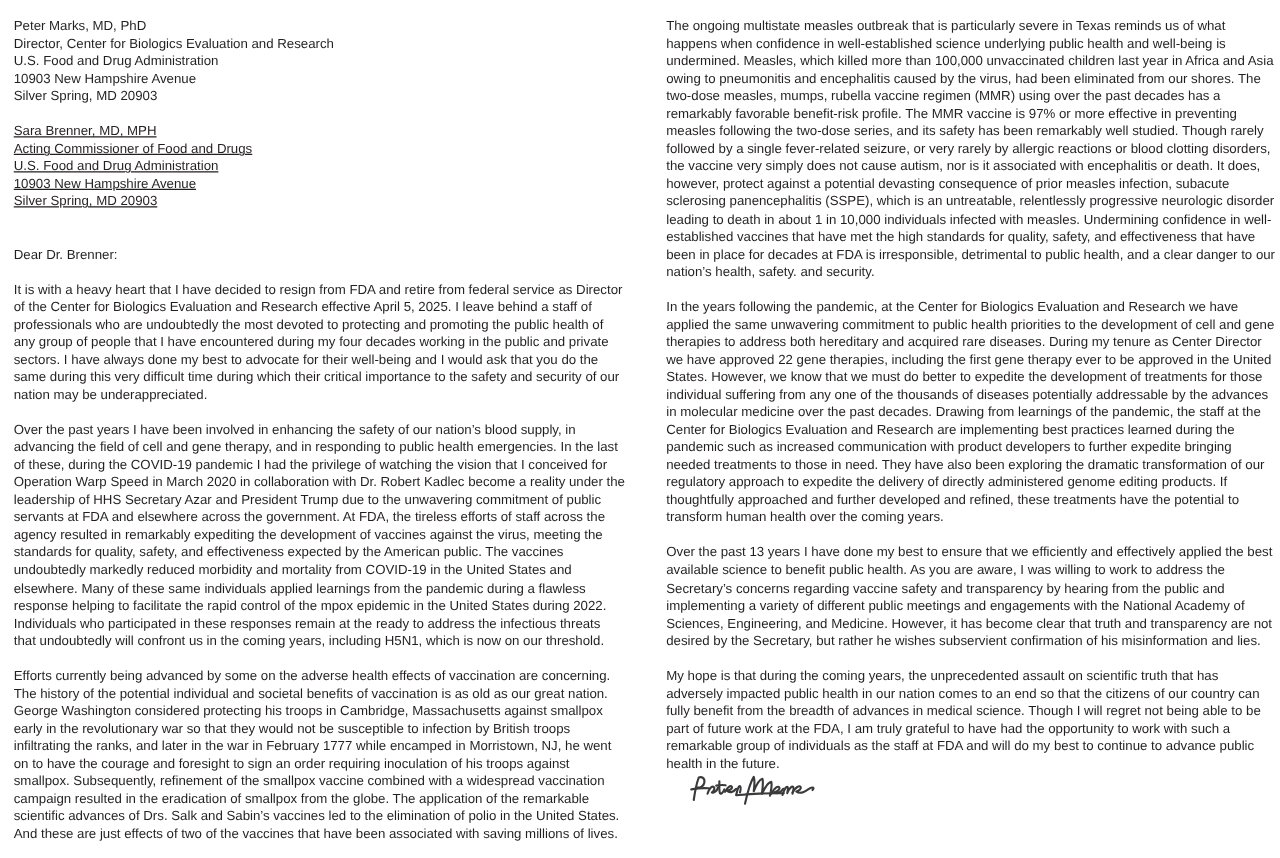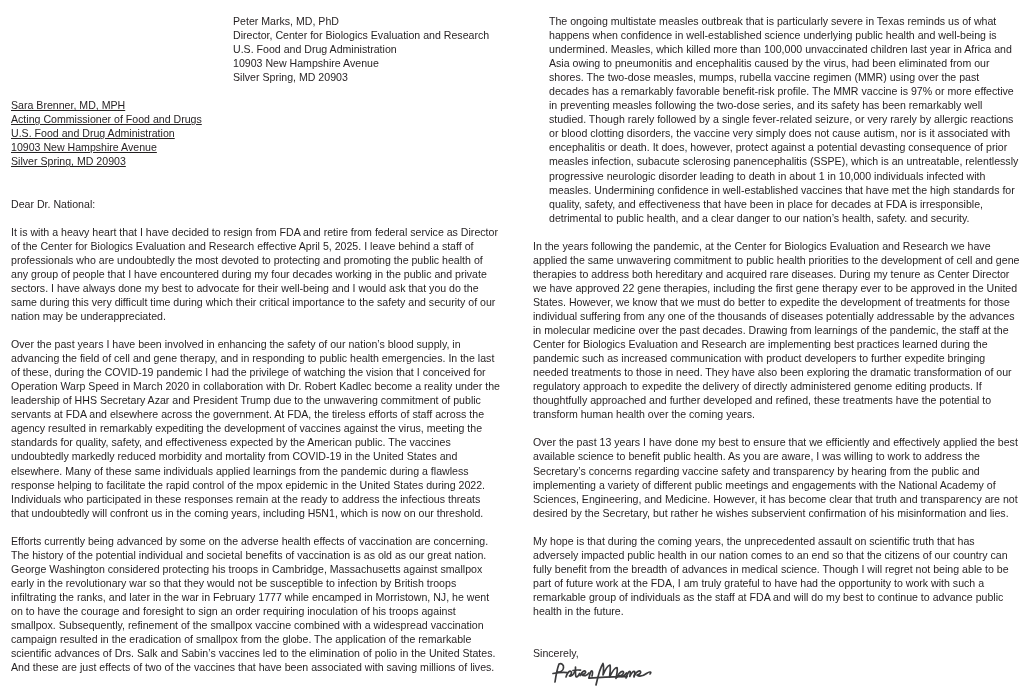--- a/index.html
+++ b/index.html
@@ -33,41 +33,39 @@
   }
   .col-right {
     left: 533px;
     width: 487px;
     padding-top: 14px;
   }
   .addr-block {
     white-space: pre-line;
   }
   .sender-block {
-    margin-left: 222px;
     padding-top: 14px;
   }
   .date-line {
     margin-left: 222px;
     padding-top: 14.05px;
   }
   .recipient-block {
     padding-top: 14.05px;
     text-decoration: underline;
   }
   .salutation {
     padding-top: 28.1px;
   }
   p.para {
     margin: 0;
     padding-top: 14.05px;
   }
   .para:first-child {
     padding-top: 0;
-    margin-left: 16px;
   }
   .closing {
     padding-top: 28.1px;
   }
   .signature-wrap {
     height: 26px;
     position: relative;
     margin-top: 1px;
   }
   .signature-wrap svg {
@@ -89,36 +87,35 @@
 10903 New Hampshire Avenue
 Silver Spring, MD 20903</div>
 
 
     <div class="addr-block recipient-block">Sara Brenner, MD, MPH
 Acting Commissioner of Food and Drugs
 U.S. Food and Drug Administration
 10903 New Hampshire Avenue
 Silver Spring, MD 20903</div>
 
-    <div class="salutation">Dear Dr. National:</div>
+    <div class="salutation">Dear Dr. Brenner:</div>
 
     <p class="para">It is with a heavy heart that I have decided to resign from FDA and retire from federal service as Director of the Center for Biologics Evaluation and Research effective April 5, 2025. I leave behind a staff of professionals who are undoubtedly the most devoted to protecting and promoting the public health of any group of people that I have encountered during my four decades working in the public and private sectors. I have always done my best to advocate for their well-being and I would ask that you do the same during this very difficult time during which their critical importance to the safety and security of our nation may be underappreciated.</p>
     <p class="para">Over the past years I have been involved in enhancing the safety of our nation’s blood supply, in advancing the field of cell and gene therapy, and in responding to public health emergencies. In the last of these, during the COVID-19 pandemic I had the privilege of watching the vision that I conceived for Operation Warp Speed in March 2020 in collaboration with Dr. Robert Kadlec become a reality under the leadership of HHS Secretary Azar and President Trump due to the unwavering commitment of public servants at FDA and elsewhere across the government. At FDA, the tireless efforts of staff across the agency resulted in remarkably expediting the development of vaccines against the virus, meeting the standards for quality, safety, and effectiveness expected by the American public. The vaccines undoubtedly markedly reduced morbidity and mortality from COVID-19 in the United States and elsewhere. Many of these same individuals applied learnings from the pandemic during a flawless response helping to facilitate the rapid control of the mpox epidemic in the United States during 2022. Individuals who participated in these responses remain at the ready to address the infectious threats that undoubtedly will confront us in the coming years, including H5N1, which is now on our threshold.</p>
     <p class="para">Efforts currently being advanced by some on the adverse health effects of vaccination are concerning. The history of the potential individual and societal benefits of vaccination is as old as our great nation. George Washington considered protecting his troops in Cambridge, Massachusetts against smallpox early in the revolutionary war so that they would not be susceptible to infection by British troops infiltrating the ranks, and later in the war in February 1777 while encamped in Morristown, NJ, he went on to have the courage and foresight to sign an order requiring inoculation of his troops against smallpox.  Subsequently, refinement of the smallpox vaccine combined with a widespread vaccination campaign resulted in the eradication of smallpox from the globe. The application of the remarkable scientific advances of Drs. Salk and Sabin’s vaccines led to the elimination of polio in the United States. And these are just effects of two of the vaccines that have been associated with saving millions of lives.</p>
 
   </div>
 
   <div class="column col-right">
 
     <p class="para">The ongoing multistate measles outbreak that is particularly severe in Texas reminds us of what happens when confidence in well-established science underlying public health and well-being is undermined. Measles, which killed more than 100,000 unvaccinated children last year in Africa and Asia owing to pneumonitis and encephalitis caused by the virus, had been eliminated from our shores. The two-dose measles, mumps, rubella vaccine regimen (MMR) using over the past decades has a remarkably favorable benefit-risk profile. The MMR vaccine is 97% or more effective in preventing measles following the two-dose series, and its safety has been remarkably well studied.  Though rarely followed by a single fever-related seizure, or very rarely by allergic reactions or blood clotting disorders, the vaccine very simply does not cause autism, nor is it associated with encephalitis or death. It does, however, protect against a potential devasting consequence of prior measles infection, subacute sclerosing panencephalitis (SSPE), which is an untreatable, relentlessly progressive neurologic disorder leading to death in about 1 in 10,000 individuals infected with measles.  Undermining confidence in well-established vaccines that have met the high standards for quality, safety, and effectiveness that have been in place for decades at FDA is irresponsible, detrimental to public health, and a clear danger to our nation’s health, safety. and security.</p>
     <p class="para">In the years following the pandemic, at the Center for Biologics Evaluation and Research we have applied the same unwavering commitment to public health priorities to the development of cell and gene therapies to address both hereditary and acquired rare diseases. During my tenure as Center Director we have approved 22 gene therapies, including the first gene therapy ever to be approved in the United States. However, we know that we must do better to expedite the development of treatments for those individual suffering from any one of the thousands of diseases potentially addressable by the advances in molecular medicine over the past decades. Drawing from learnings of the pandemic, the staff at the Center for Biologics Evaluation and Research are implementing best practices learned during the pandemic such as increased communication with product developers to further expedite bringing needed treatments to those in need. They have also been exploring the dramatic transformation of our regulatory approach to expedite the delivery of directly administered genome editing products. If thoughtfully approached and further developed and refined, these treatments have the potential to transform human health over the coming years.</p>
     <p class="para">Over the past 13 years I have done my best to ensure that we efficiently and effectively applied the best available science to benefit public health. As you are aware, I was willing to work to address the Secretary’s concerns regarding vaccine safety and transparency by hearing from the public and implementing a variety of different public meetings and engagements with the National Academy of Sciences, Engineering, and Medicine. However, it has become clear that truth and transparency are not desired by the Secretary, but rather he wishes subservient confirmation of his misinformation and lies.</p>
     <p class="para">My hope is that during the coming years, the unprecedented assault on scientific truth that has adversely impacted public health in our nation comes to an end so that the citizens of our country can fully benefit from the breadth of advances in medical science.  Though I will regret not being able to be part of future work at the FDA, I am truly grateful to have had the opportunity to work with such a remarkable group of individuals as the staff at FDA and will do my best to continue to advance public health in the future.</p>
 
-    <div class="closing">Sincerely,</div>
 
     <div class="signature-wrap">
       <svg width="120" height="26" viewBox="0 0 120 26" fill="none" xmlns="http://www.w3.org/2000/svg">
         <g stroke="#3a3a3c" stroke-width="1.7" stroke-linecap="round" stroke-linejoin="round" fill="none">
           <path d="M4 21 C5 14, 6.5 7, 8 3 C10.5 2, 13 3.5, 12.5 7 C12 10.5, 8.5 11.5, 6 11"></path>
           <path d="M2 12.5 C6 11.8, 11 11.2, 16 11.6"></path>
           <path d="M15 16 C16.5 11.5, 18.5 9.5, 20 10.5 C21.2 11.3, 20 14, 18.5 15 C20.5 15.8, 22.5 13.5, 23.5 11"></path>
           <path d="M24.5 6 C24.5 11, 24.2 14, 25 15.5 C25.8 16.8, 27.5 15, 28.5 12.5"></path>
           <path d="M22 9.5 C24.5 9, 27 8.8, 29.5 9.2"></path>
           <path d="M29 14.5 C31 10.5, 33.5 9, 34.5 10.5 C35.2 11.6, 33.5 13.2, 30.5 13.6 C33 15.8, 36 14.5, 38 12"></path>

